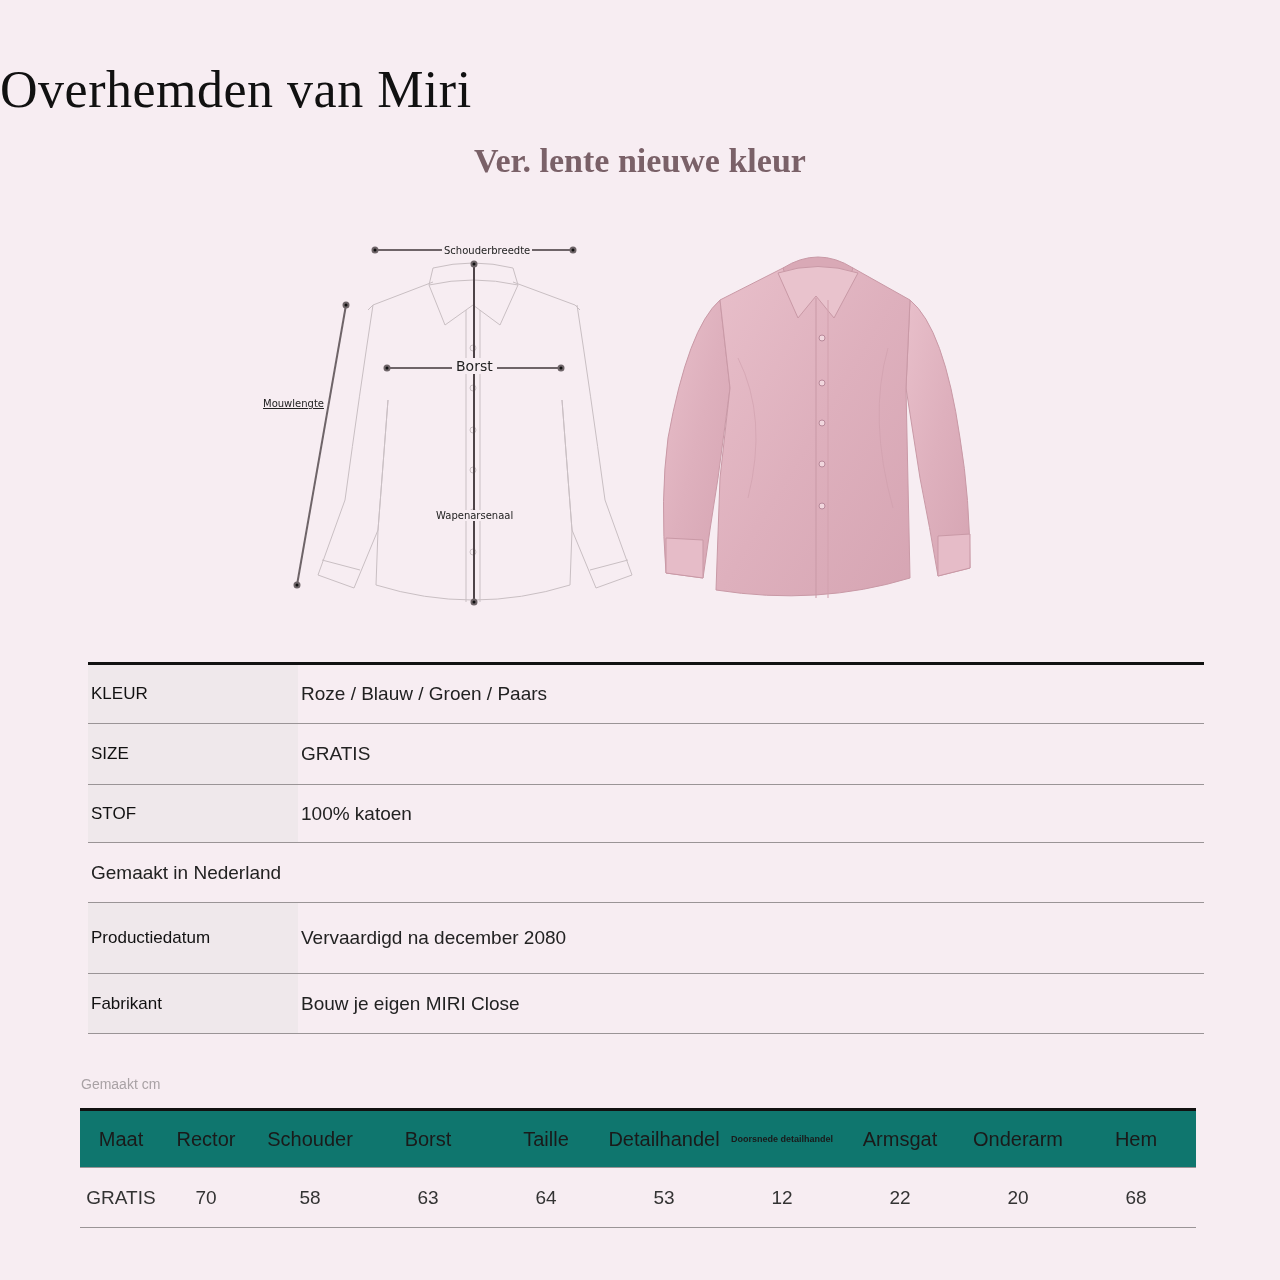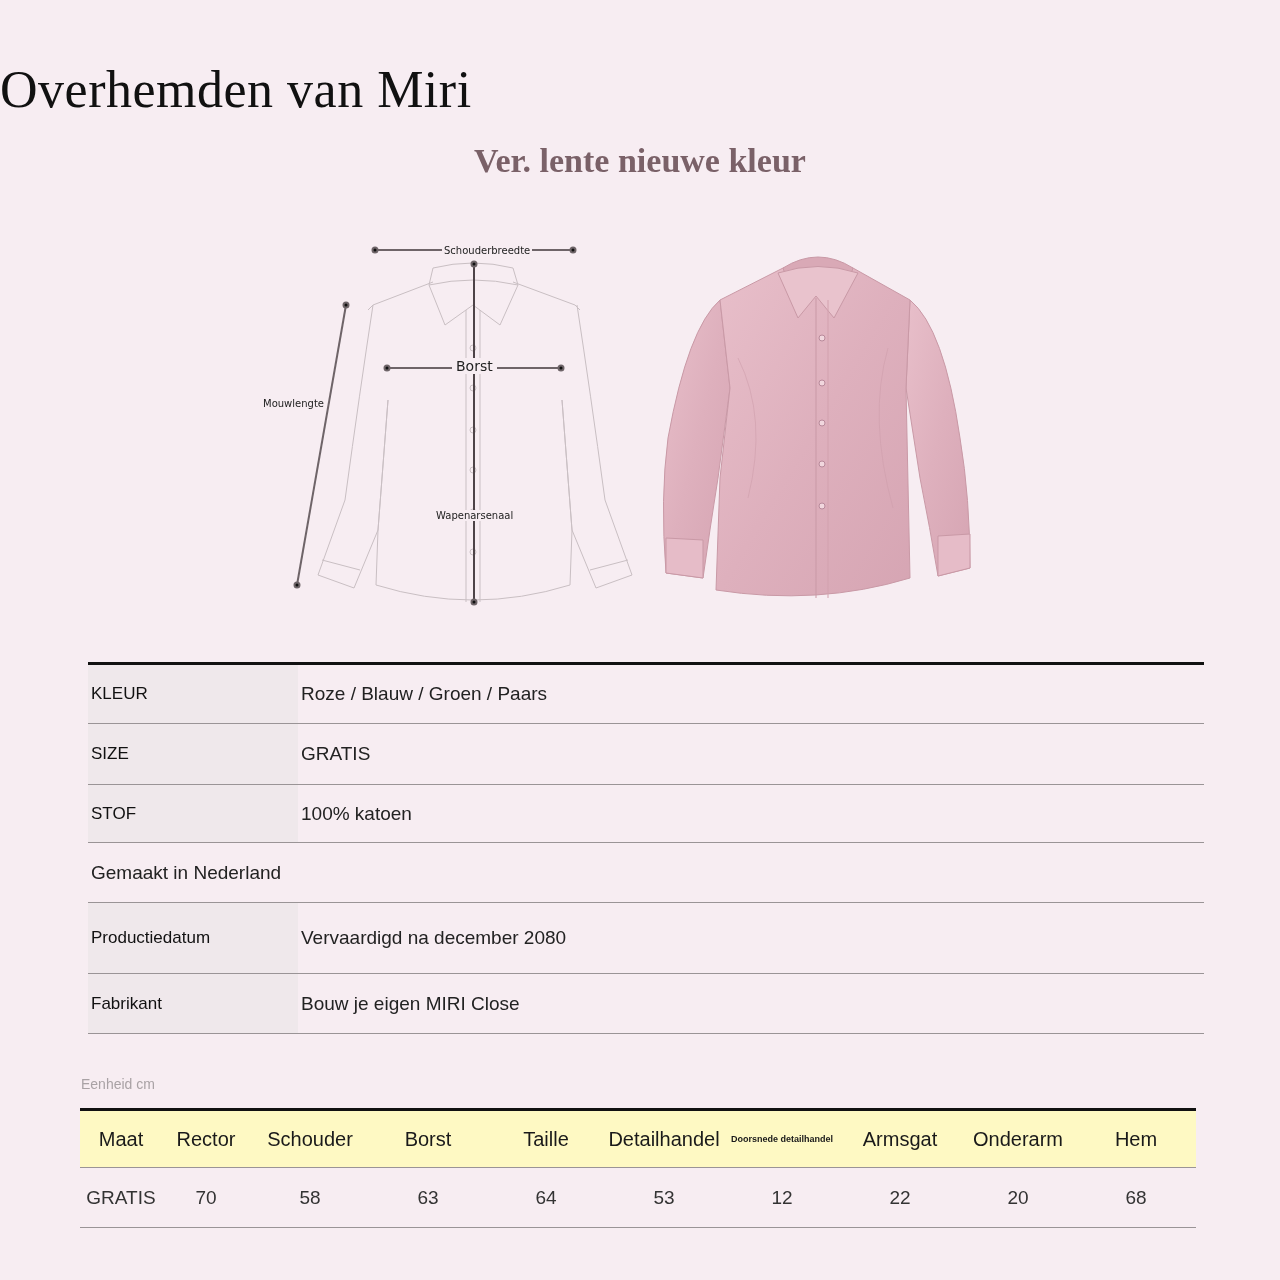--- a/index.html
+++ b/index.html
@@ -47,21 +47,21 @@
     .diagram svg { position: absolute; left: 0; top: 0; }
     .dlabel {
       position: absolute;
       font-family: "DejaVu Sans", sans-serif;
       color: #222;
       white-space: nowrap;
       background: #f7edf2;
     }
     .lbl-shoulder { left: 192px; top: 15px; font-size: 10px; padding: 0 2px; }
     .lbl-chest { left: 202px; top: 128px; font-size: 14px; padding: 0 4px; }
-    .lbl-sleeve { left: 13px; top: 168px; font-size: 10px; background: transparent; }
+    .lbl-sleeve { left: 13px; top: 168px; font-size: 10px; background: transparent; text-decoration: underline; }
     .lbl-length { left: 185px; top: 280px; font-size: 10px; padding: 0 1px; }
 
     
     .photo {
       position: absolute;
       left: 648px;
       top: 238px;
       width: 340px;
       height: 360px;
     }
@@ -115,21 +115,21 @@
       border-top: 3px solid #111;
     }
     .size-row {
       display: flex;
       align-items: center;
       border-bottom: 1px solid #9a9496;
       box-sizing: border-box;
     }
     .size-head {
       height: 57px;
-      background: #fef9c3;
+      background: #0f766e;
     }
     .size-body {
       height: 60px;
     }
     .cell {
       text-align: center;
       white-space: nowrap;
       color: #222;
     }
     .size-head .cell { font-size: 20px; color: #1a1a1a; }
@@ -249,21 +249,21 @@
   <div class="spec-row" style="height:71px">
     <div class="spec-label">Productiedatum</div>
     <div class="spec-value">Vervaardigd na december 2080</div>
   </div>
   <div class="spec-row" style="height:60px">
     <div class="spec-label">Fabrikant</div>
     <div class="spec-value">Bouw je eigen MIRI Close</div>
   </div>
 </div>
 
-<div class="unit-note">Eenheid cm</div>
+<div class="unit-note">Gemaakt cm</div>
 
 <div class="size-table">
   <div class="size-row size-head">
     <div class="cell" style="width:82px">Maat</div>
     <div class="cell" style="width:88px">Rector</div>
     <div class="cell" style="width:120px">Schouder</div>
     <div class="cell" style="width:116px">Borst</div>
     <div class="cell" style="width:120px">Taille</div>
     <div class="cell" style="width:116px">Detailhandel</div>
     <div class="cell small-head" style="width:120px">Doorsnede detailhandel</div>

